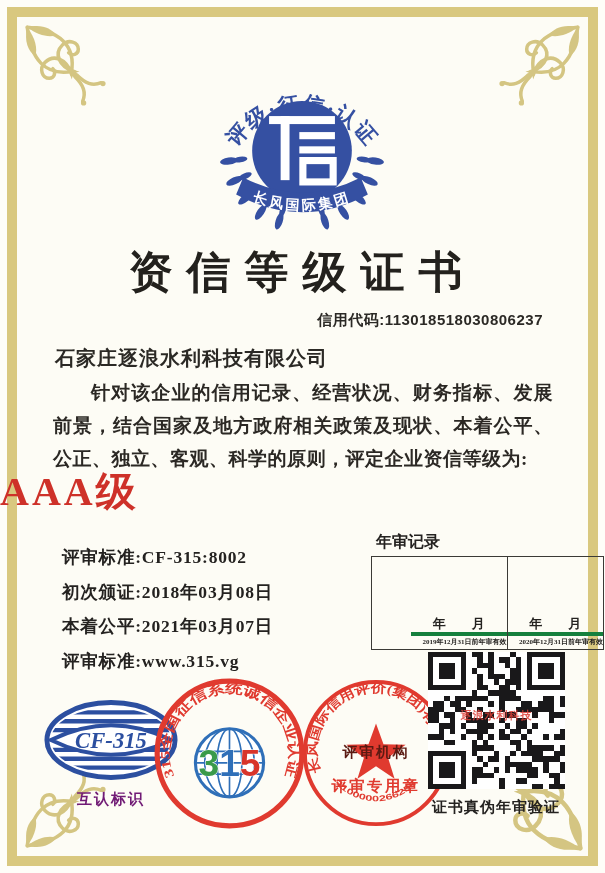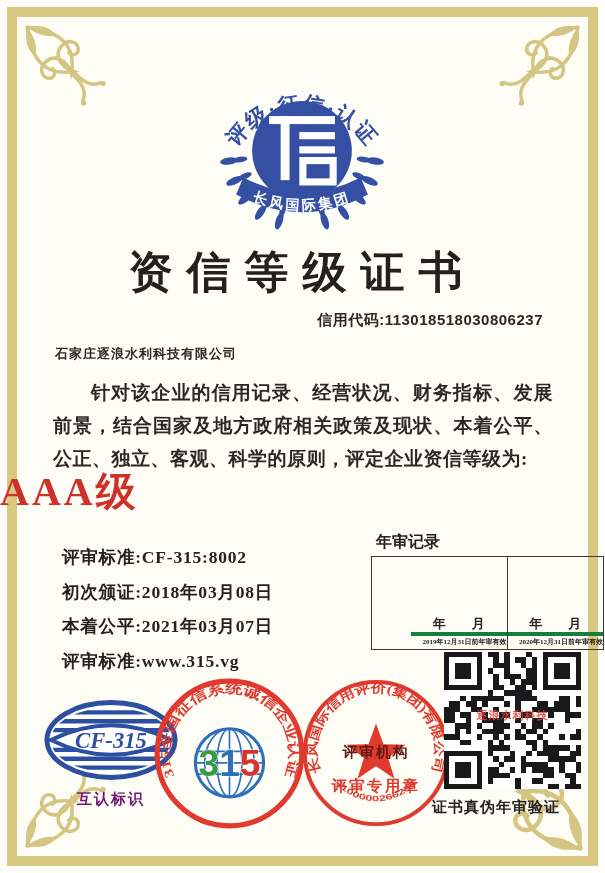--- a/index.html
+++ b/index.html
@@ -26,21 +26,21 @@
     position:absolute;left:0;top:243px;width:100%;
     text-align:center;font-size:44px;font-weight:bold;letter-spacing:14px;
     color:#23211d;font-family:"Liberation Sans",sans-serif;
   }
   .credit-line{
     position:absolute;right:62px;top:311px;
     font-size:15px;font-weight:bold;color:#2b2925;letter-spacing:.5px;
   }
   .company{
     position:absolute;left:55px;top:345px;
-    font-size:13px;font-weight:bold;color:#2b2925;letter-spacing:1px;
+    font-size:20px;font-weight:bold;color:#2b2925;letter-spacing:1px;
   }
   .paragraph{
     position:absolute;left:53px;top:376px;width:500px;
     font-family:"Liberation Serif",serif;font-weight:bold;
     font-size:19px;line-height:33px;text-align:justify;text-indent:2em;
     color:#2b2824;letter-spacing:.5px;
   }
   .rating{
     position:absolute;left:0;top:464px;width:100%;text-align:left;
     font-family:"Liberation Serif",serif;font-weight:bold;
@@ -71,21 +71,21 @@
     font-family:"Liberation Serif",serif;font-weight:bold;
     font-size:7px;line-height:13px;color:#242220;white-space:nowrap;overflow:hidden;
   }
   .cf315{position:absolute;left:42px;top:698px;width:138px;height:84px;}
   .cf315-label{
     position:absolute;left:42px;top:790px;width:138px;text-align:center;
     font-family:"Liberation Serif",serif;font-weight:bold;font-size:15px;color:#701a75;letter-spacing:2px;
   }
   .globe-seal{position:absolute;left:152px;top:676px;width:155px;height:155px;}
   .review-seal{position:absolute;left:297px;top:674px;width:158px;height:158px;}
-  .qr-wrap{position:absolute;left:444px;top:652px;width:137px;height:137px;background:#86efac;}
+  .qr-wrap{position:absolute;left:428px;top:652px;width:137px;height:137px;background:#86efac;}
   .qr-overlay{
     position:absolute;left:0;top:56px;width:100%;text-align:center;
     font-size:11px;font-weight:bold;color:rgba(221,62,54,.85);letter-spacing:1px;
   }
   .qr-label{
     position:absolute;left:420px;top:798px;width:152px;text-align:center;
     font-family:"Liberation Serif",serif;font-weight:bold;font-size:15px;color:#242220;letter-spacing:1px;
   }
 </style>
 </head>

